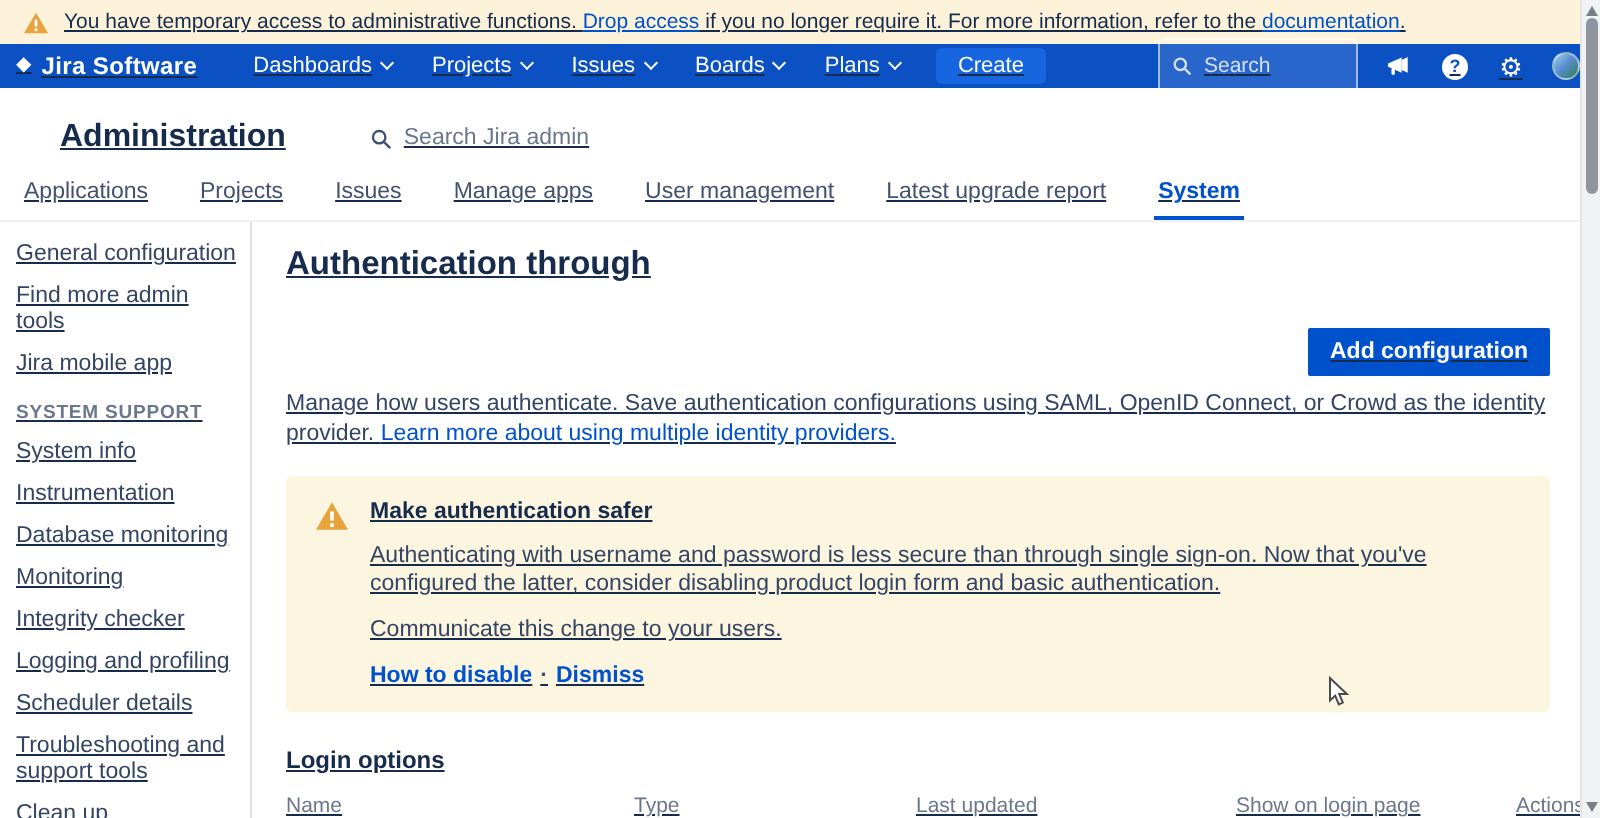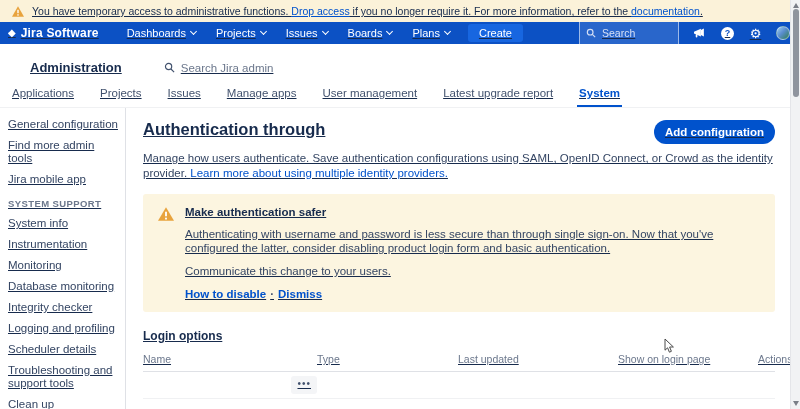--- a/index.html
+++ b/index.html
@@ -24,38 +24,38 @@
   .create-btn { margin-left:18px; background:#1766E0; color:#fff; font-size:11px; padding:3px 11px; border:none; border-radius:3px; cursor:pointer; }
   .nav-right { margin-left:auto; display:flex; align-items:center; gap:13px; }
   .nav-search { display:flex; align-items:center; gap:6px; background:rgba(255,255,255,.12); border:1px solid rgba(255,255,255,.55); border-radius:3px; width:100px; height:28px; padding:0 6px; font-size:10.5px; color:#D6E0F5; }
   .nav-ic { width:15px; height:15px; display:flex; align-items:center; justify-content:center; cursor:pointer; }
   .gear-glyph { font-size:13px; color:#fff; line-height:1; }
   .help-circle { width:13px; height:13px; background:#fff; color:#0C51C4; border-radius:50%; font-size:9px; font-weight:bold; display:flex; align-items:center; justify-content:center; }
   .avatar { width:14px; height:14px; border-radius:50%; background:linear-gradient(135deg,#9fd3f0 0%,#5b8ed0 45%,#2e7d4f 100%); border:1px solid rgba(255,255,255,.4); cursor:pointer; }
 
   
   .admin-header { display:flex; align-items:center; padding:16px 0 10px 30px; gap:42px; }
-  .admin-title { font-size:13px; font-weight:bold; color:#172B4D; }
+  .admin-title { font-size:16px; font-weight:bold; color:#172B4D; }
   .admin-search { display:flex; align-items:center; gap:6px; font-size:11.5px; color:#6B778C; cursor:text; }
 
   
   .tabs { display:flex; gap:22px; padding:0 0 0 10px; font-size:11.5px; color:#42526E; border-bottom:1px solid #F0F1F3; }
   .tab { padding:2px 2px 6px; cursor:pointer; }
   .tab.active { color:#0052CC; border-bottom:2px solid #0052CC; font-weight:bold; }
 
   
   .body { display:flex; height:309px; }
   .sidebar { width:126px; flex:0 0 126px; border-right:1px solid #DFE1E6; padding:10px 6px 0 8px; overflow:hidden; }
   .side-item { font-size:11.5px; color:#344563; line-height:13px; margin-bottom:8px; cursor:pointer; }
   .side-header { font-size:9.5px; color:#6B778C; font-weight:bold; letter-spacing:.4px; margin:12px 0 8px; }
 
   .content { flex:1; padding:12px 25px 0 17px; overflow:hidden; }
   .content-head { display:flex; align-items:flex-start; justify-content:space-between; }
   .page-title { font-size:16.5px; font-weight:bold; color:#172B4D; }
-  .add-btn { background:#0052CC; color:#fff; border:none; border-radius:12px; font-size:11.5px; font-weight:bold; padding:6px 11px; cursor:pointer; }
+  .add-btn { background:#0052CC; color:#fff; border:none; border-radius:1px; font-size:11.5px; font-weight:bold; padding:6px 11px; cursor:pointer;margin-top:41px; }
   .desc { font-size:11.5px; color:#344563; margin-top:7px; line-height:15px; }
   .desc a, .subtext a { color:#0052CC; text-decoration:none; cursor:pointer;margin-top:20px; }
 
   .warning-box { position:relative; margin-top:13px; background:#FCF5E0; border-radius:3px; padding:12px 14px 12px 42px; }
   .warning-box .warn-ic { position:absolute; left:15px; top:13px; }
   .warn-title { font-size:11.5px; font-weight:bold; color:#172B4D; }
   .warn-line { font-size:11.5px; color:#344563; margin-top:9px; line-height:14px; }
   .warn-links { margin-top:10px; font-size:11.5px; font-weight:bold; color:#0052CC; }
   .warn-links a { color:#0052CC; text-decoration:none; cursor:pointer; }
   .warn-links .sep { color:#42526E; margin:0 4px; }
@@ -176,22 +176,22 @@
 
   <div class="body">
 
     <div class="sidebar">
       <div class="side-item">General configuration</div>
       <div class="side-item">Find more admin tools</div>
       <div class="side-item">Jira mobile app</div>
       <div class="side-header">SYSTEM SUPPORT</div>
       <div class="side-item">System info</div>
       <div class="side-item">Instrumentation</div>
+      <div class="side-item">Database monitoring</div>
       <div class="side-item">Monitoring</div>
-      <div class="side-item">Database monitoring</div>
       <div class="side-item">Integrity checker</div>
       <div class="side-item">Logging and profiling</div>
       <div class="side-item">Scheduler details</div>
       <div class="side-item">Troubleshooting and support tools</div>
       <div class="side-item">Clean up</div>
 
     </div>
 
     <div class="content">
       <div class="content-head">

